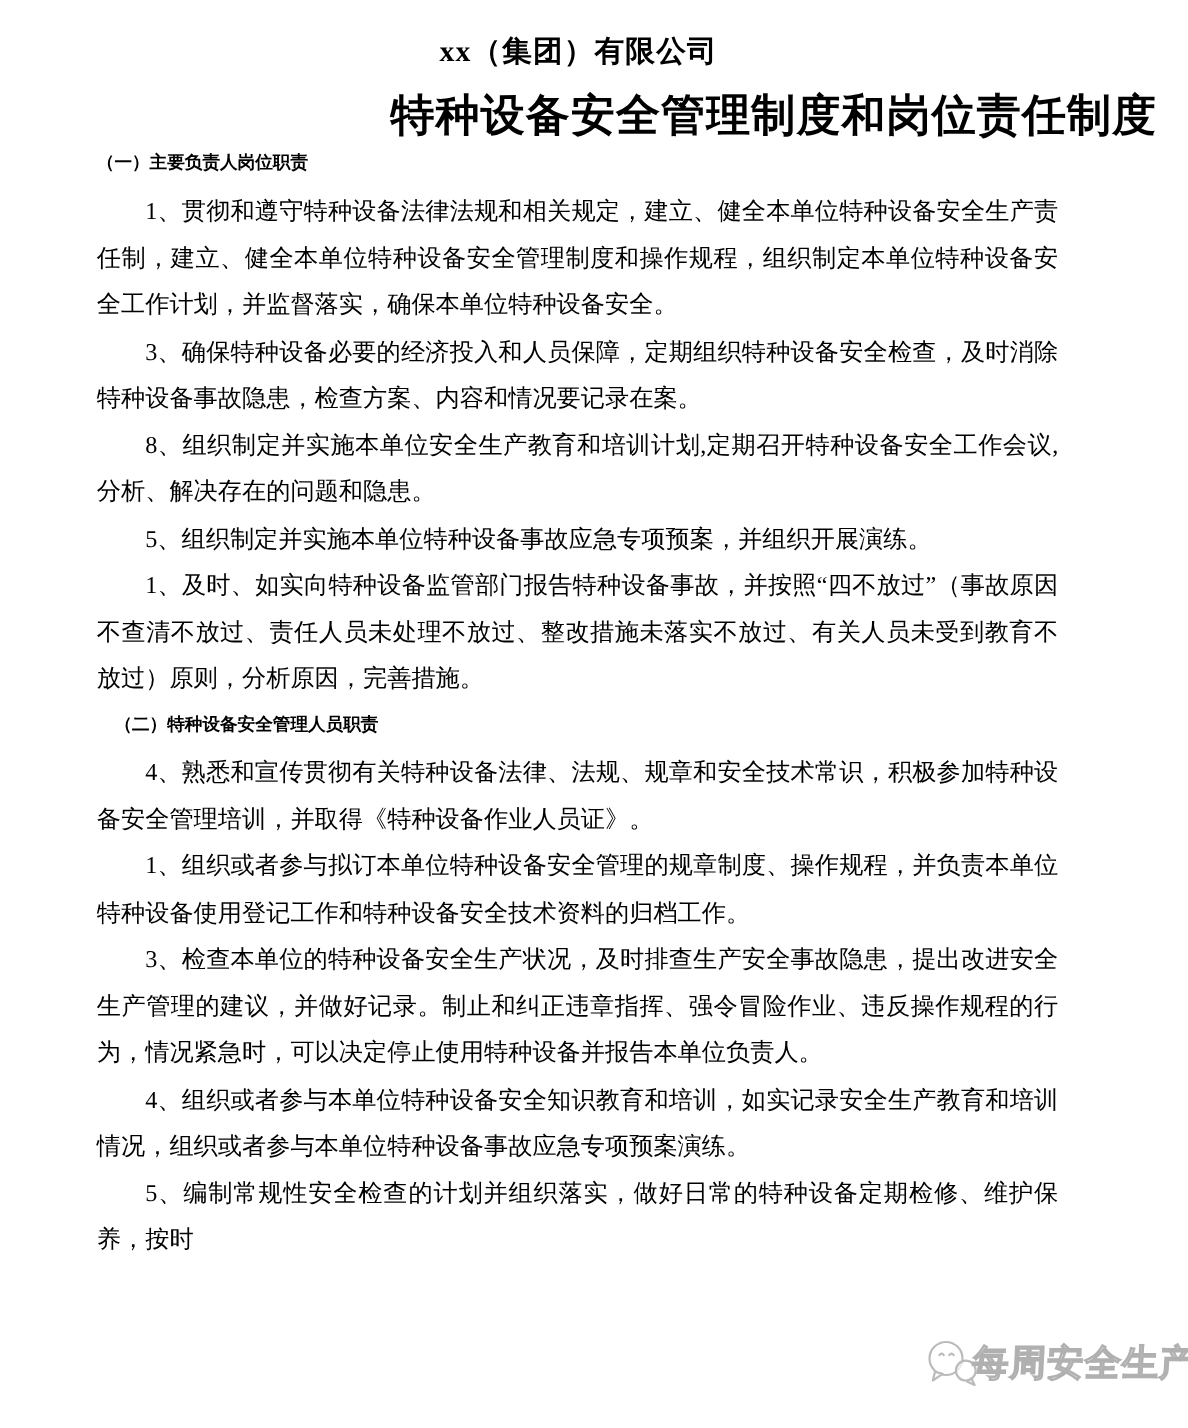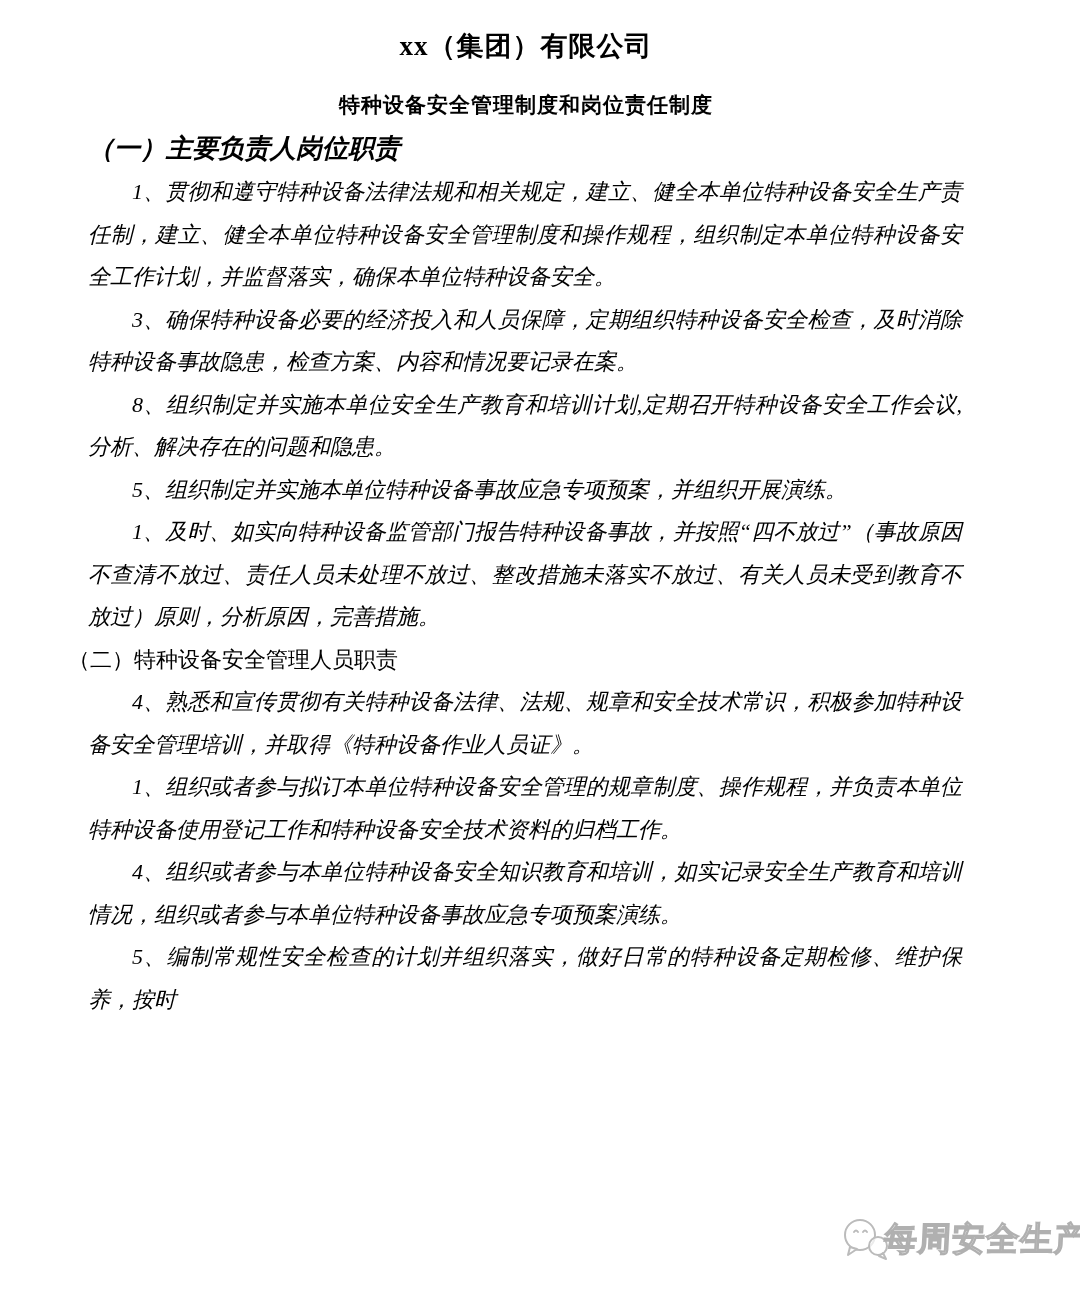--- a/index.html
+++ b/index.html
@@ -24,53 +24,51 @@
     margin: 0;
     padding-top: 30px;
     font-size: 27px;
     line-height: 32px;
     font-weight: bold;
     text-align: center;
     letter-spacing: 1px;
   }
   .doc-title {
     margin: 26px 0 0 0;
-    font-size: 21px;
+    font-size: 40px;
     line-height: 34px;
     font-weight: bold;
-    text-align: center;
+    text-align: right;
     letter-spacing: 1px;
   }
   .h-level1 {
     margin: 22px 90px 0 88px;
     font-size: 22px;
     line-height: 27px;
     font-weight: bold;
   }
   .h-level2 {
     margin: 13px 90px 0 88px;
-    font-size: 26px;
+    font-size: 16px;
     line-height: 28px;
     font-weight: bold;
-    font-style: italic;
   }
   .h-inflow {
-    margin: 0 90px 0 68px;
-    font-size: 22px;
+    margin: 0 90px 0 104px;
+    font-size: 16px;
     line-height: 42.5px;
-    font-weight: normal;
+    font-weight: bold;
   }
   p.body-para {
     margin: 0 90px 0 88px;
     font-size: 22px;
     line-height: 42.5px;
     text-align: justify;
     text-indent: 2em;
     text-justify: inter-ideograph;
-    font-style: italic;
   }
   p.first-para {
     margin-top: 8px;
   }
   .watermark {
     position: absolute;
     top: 1213px;
     left: 838px;
     display: flex;
     align-items: center;
@@ -109,20 +107,21 @@
   <p class="body-para first-para">1、贯彻和遵守特种设备法律法规和相关规定，建立、健全本单位特种设备安全生产责任制，建立、健全本单位特种设备安全管理制度和操作规程，组织制定本单位特种设备安全工作计划，并监督落实，确保本单位特种设备安全。</p>
   <p class="body-para">3、确保特种设备必要的经济投入和人员保障，定期组织特种设备安全检查，及时消除特种设备事故隐患，检查方案、内容和情况要记录在案。</p>
   <p class="body-para">8、组织制定并实施本单位安全生产教育和培训计划,定期召开特种设备安全工作会议,分析、解决存在的问题和隐患。</p>
   <p class="body-para">5、组织制定并实施本单位特种设备事故应急专项预案，并组织开展演练。</p>
   <p class="body-para">1、及时、如实向特种设备监管部门报告特种设备事故，并按照“四不放过”（事故原因不查清不放过、责任人员未处理不放过、整改措施未落实不放过、有关人员未受到教育不放过）原则，分析原因，完善措施。</p>
 
   <div class="h-inflow">（二）特种设备安全管理人员职责</div>
 
   <p class="body-para">4、熟悉和宣传贯彻有关特种设备法律、法规、规章和安全技术常识，积极参加特种设备安全管理培训，并取得《特种设备作业人员证》。</p>
   <p class="body-para">1、组织或者参与拟订本单位特种设备安全管理的规章制度、操作规程，并负责本单位特种设备使用登记工作和特种设备安全技术资料的归档工作。</p>
+  <p class="body-para">3、检查本单位的特种设备安全生产状况，及时排查生产安全事故隐患，提出改进安全生产管理的建议，并做好记录。制止和纠正违章指挥、强令冒险作业、违反操作规程的行为，情况紧急时，可以决定停止使用特种设备并报告本单位负责人。</p>
   <p class="body-para">4、组织或者参与本单位特种设备安全知识教育和培训，如实记录安全生产教育和培训情况，组织或者参与本单位特种设备事故应急专项预案演练。</p>
   <p class="body-para">5、编制常规性安全检查的计划并组织落实，做好日常的特种设备定期检修、维护保养，按时</p>
 
   <div class="watermark">
     <svg class="wm-icon" viewBox="0 0 52 52" xmlns="http://www.w3.org/2000/svg">
 
       <circle cx="22" cy="22" r="15" fill="rgba(255,255,255,0.7)" stroke="#b4b4b4" stroke-width="2"></circle>
       <path d="M12 34 L10 42 L19 36 Z" fill="rgba(255,255,255,0.7)" stroke="#b4b4b4" stroke-width="2" stroke-linejoin="round"></path>
       <path d="M16 19 q2 -3 4 0" fill="none" stroke="#b4b4b4" stroke-width="2" stroke-linecap="round"></path>
       <path d="M25 19 q2 -3 4 0" fill="none" stroke="#b4b4b4" stroke-width="2" stroke-linecap="round"></path>

